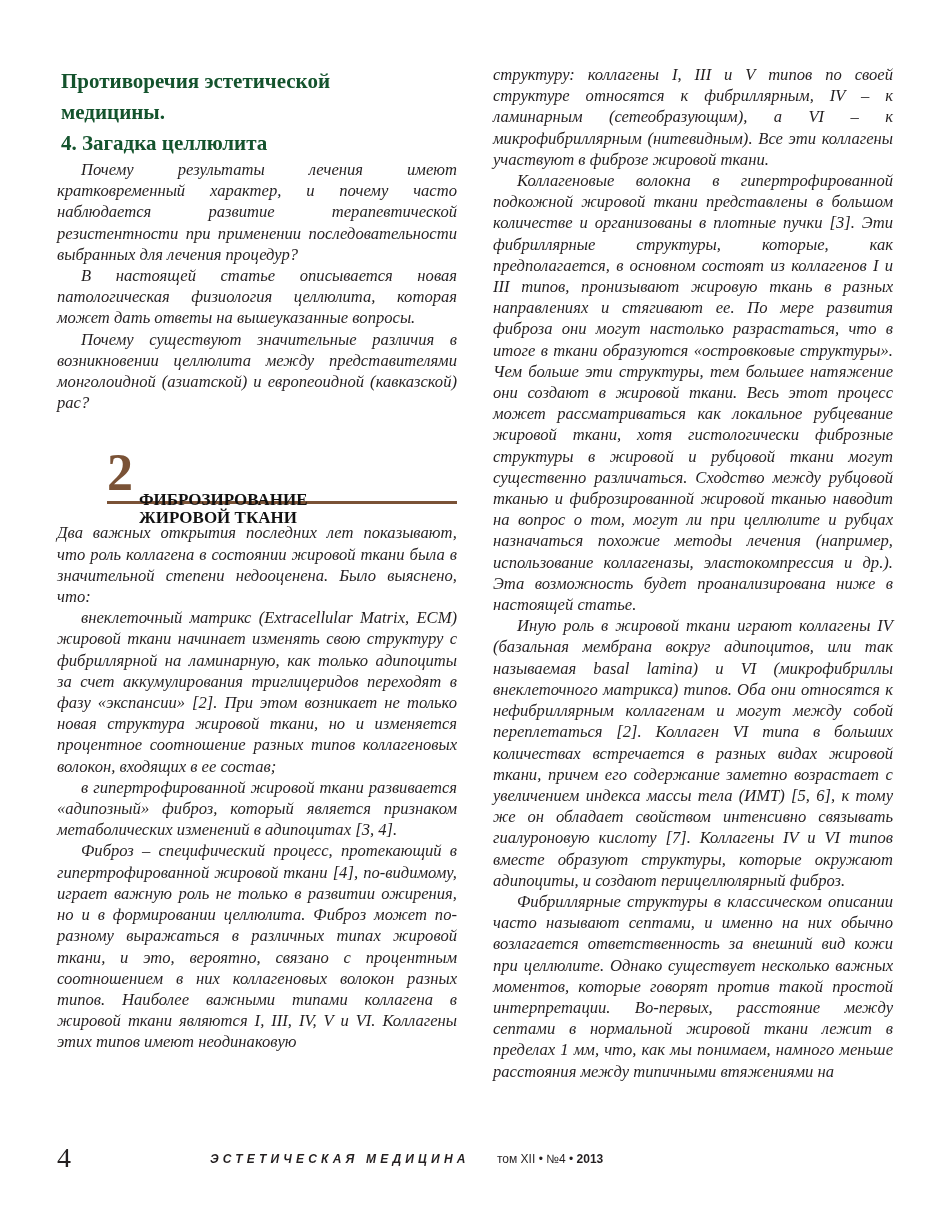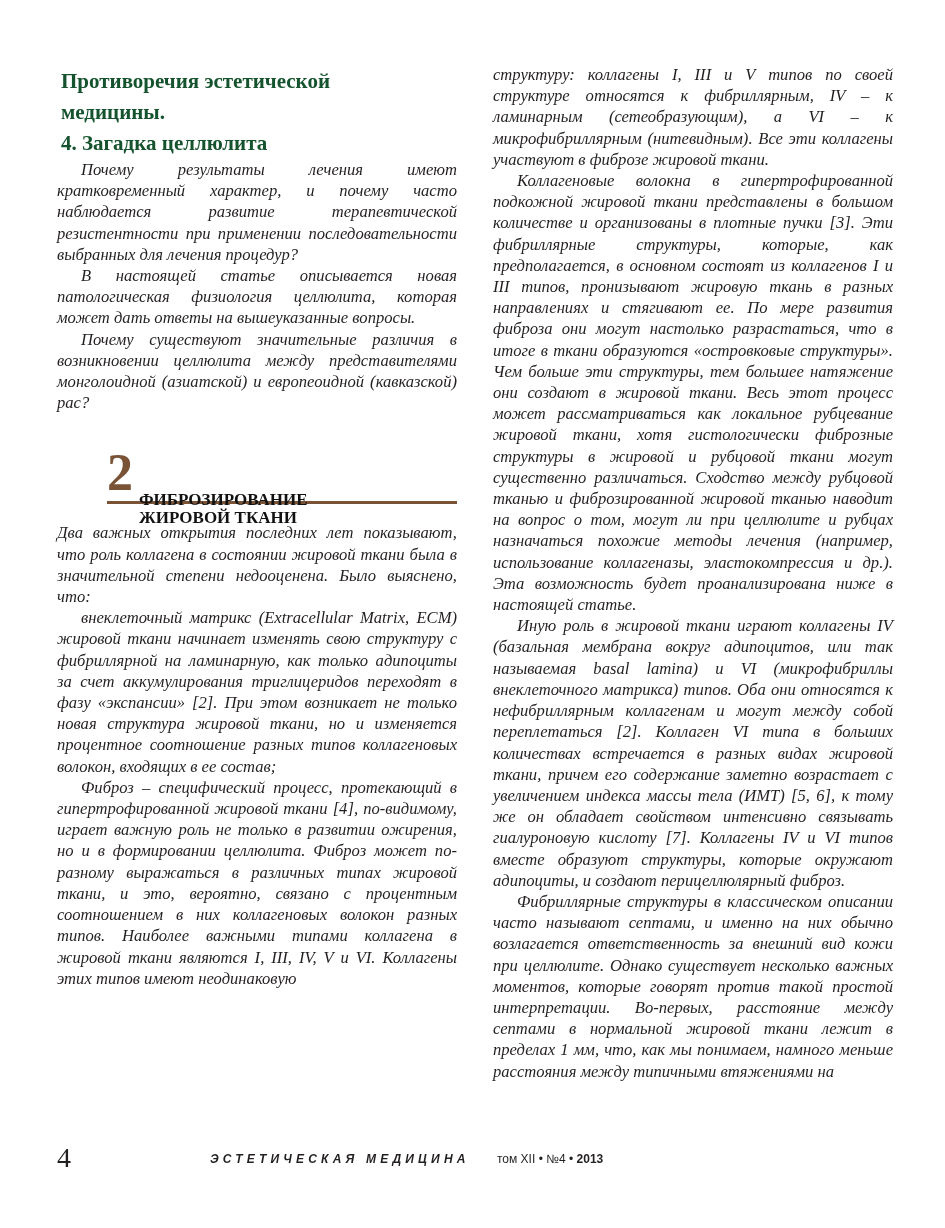--- a/index.html
+++ b/index.html
@@ -43,20 +43,21 @@
   <div class="section-head">
     <div class="sec-num">2</div>
     <div class="sec-title">
       <span>Фиброзирование</span>
       <span>жировой ткани</span>
     </div>
   </div>
 
   <p>Два важных открытия последних лет показывают, что роль коллагена в состоянии жировой ткани была в значительной степени недооценена. Было выяснено, что:</p>
   <p class="ind">внеклеточный матрикс (Extracellular Matrix, ECM) жировой ткани начинает изменять свою структуру с фибриллярной на ламинарную, как только адипоциты за счет аккумулирования триглицеридов переходят в фазу «экспансии» [2]. При этом возникает не только новая структура жировой ткани, но и изменяется процентное соотношение разных типов коллагеновых волокон, входящих в ее состав;</p>
+  <p class="ind">в гипертрофированной жировой ткани развивается «адипозный» фиброз, который является признаком метаболических изменений в адипоцитах [3, 4].</p>
   <p class="ind">Фиброз – специфический процесс, протекающий в гипертрофированной жировой ткани [4], по-видимому, играет важную роль не только в развитии ожирения, но и в формировании целлюлита. Фиброз может по-разному выражаться в различных типах жировой ткани, и это, вероятно, связано с процентным соотношением в них коллагеновых волокон разных типов. Наиболее важными типами коллагена в жировой ткани являются I, III, IV, V и VI. Коллагены этих типов имеют неодинаковую</p>
 </div>
 
 <div class="col col-right">
   <p>структуру: коллагены I, III и V типов по своей структуре относятся к фибриллярным, IV – к ламинарным (сетеобразующим), а VI – к микрофибриллярным (нитевидным). Все эти коллагены участвуют в фиброзе жировой ткани.</p>
   <p class="ind">Коллагеновые волокна в гипертрофированной подкожной жировой ткани представлены в большом количестве и организованы в плотные пучки [3]. Эти фибриллярные структуры, которые, как предполагается, в основном состоят из коллагенов I и III типов, пронизывают жировую ткань в разных направлениях и стягивают ее. По мере развития фиброза они могут настолько разрастаться, что в итоге в ткани образуются «островковые структуры». Чем больше эти структуры, тем большее натяжение они создают в жировой ткани. Весь этот процесс может рассматриваться как локальное рубцевание жировой ткани, хотя гистологически фиброзные структуры в жировой и рубцовой ткани могут существенно различаться. Сходство между рубцовой тканью и фиброзированной жировой тканью наводит на вопрос о том, могут ли при целлюлите и рубцах назначаться похожие методы лечения (например, использование коллагеназы, эластокомпрессия и др.). Эта возможность будет проанализирована ниже в настоящей статье.</p>
   <p class="ind">Иную роль в жировой ткани играют коллагены IV (базальная мембрана вокруг адипоцитов, или так называемая basal lamina) и VI (микрофибриллы внеклеточного матрикса) типов. Оба они относятся к нефибриллярным коллагенам и могут между собой переплетаться [2]. Коллаген VI типа в больших количествах встречается в разных видах жировой ткани, причем его содержание заметно возрастает с увеличением индекса массы тела (ИМТ) [5, 6], к тому же он обладает свойством интенсивно связывать гиалуроновую кислоту [7]. Коллагены IV и VI типов вместе образуют структуры, которые окружают адипоциты, и создают перицеллюлярный фиброз.</p>
   <p class="ind">Фибриллярные структуры в классическом описании часто называют септами, и именно на них обычно возлагается ответственность за внешний вид кожи при целлюлите. Однако существует несколько важных моментов, которые говорят против такой простой интерпретации. Во-первых, расстояние между септами в нормальной жировой ткани лежит в пределах 1 мм, что, как мы понимаем, намного меньше расстояния между типичными втяжениями на</p>
 </div>
 

